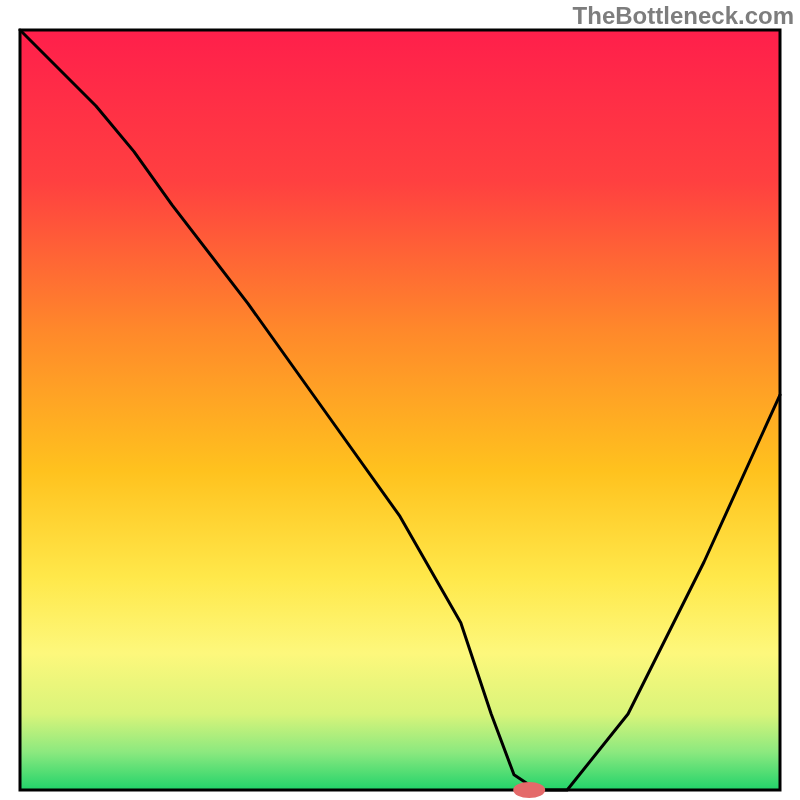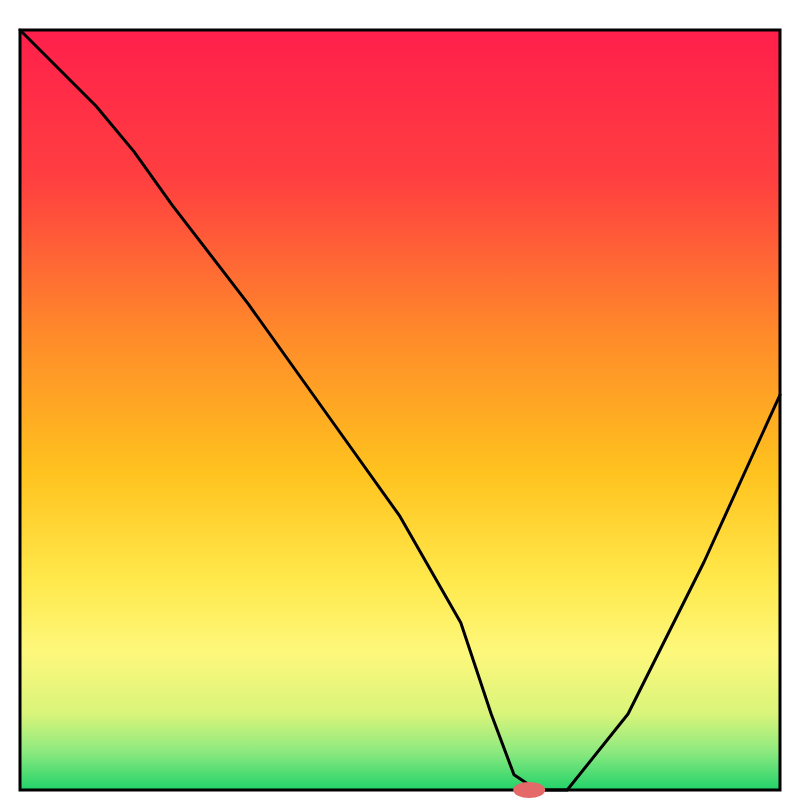--- a/index.html
+++ b/index.html
@@ -28,20 +28,21 @@
   }
   svg {
     display: block;
   }
 </style>
 </head>
 <body>
 
 <div class="stage">
 
+  <div class="watermark">TheBottleneck.com</div>
 
   <svg width="800" height="800" viewBox="0 0 800 800">
 
     <defs>
       <linearGradient id="bg-grad" x1="0" y1="0" x2="0" y2="1">
 
       <stop offset="0.0%" stop-color="#ff1f4b"></stop>
           <stop offset="20.0%" stop-color="#ff4040"></stop>
           <stop offset="40.0%" stop-color="#ff8a2a"></stop>
           <stop offset="58.0%" stop-color="#ffc21e"></stop>

